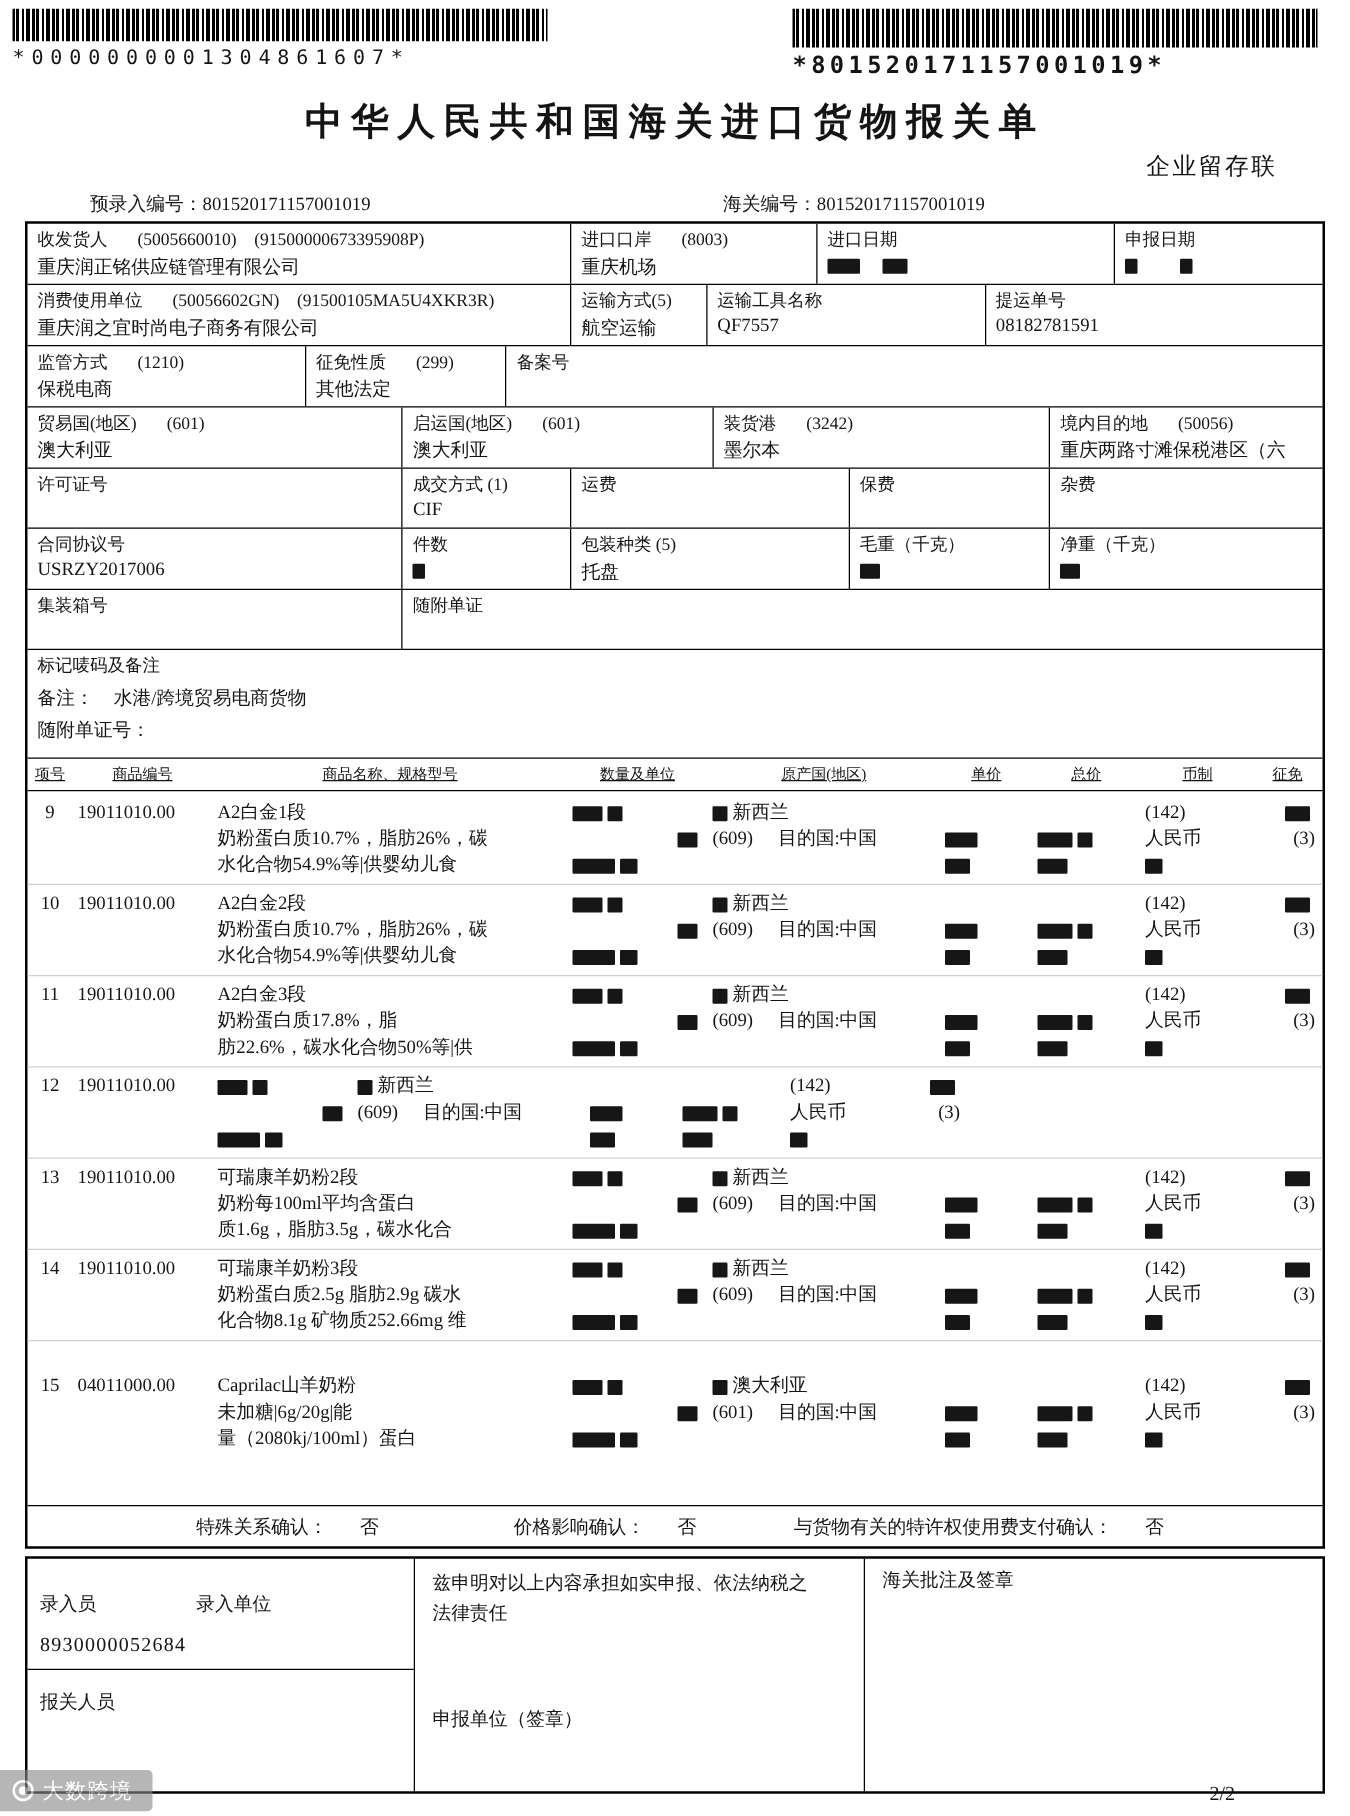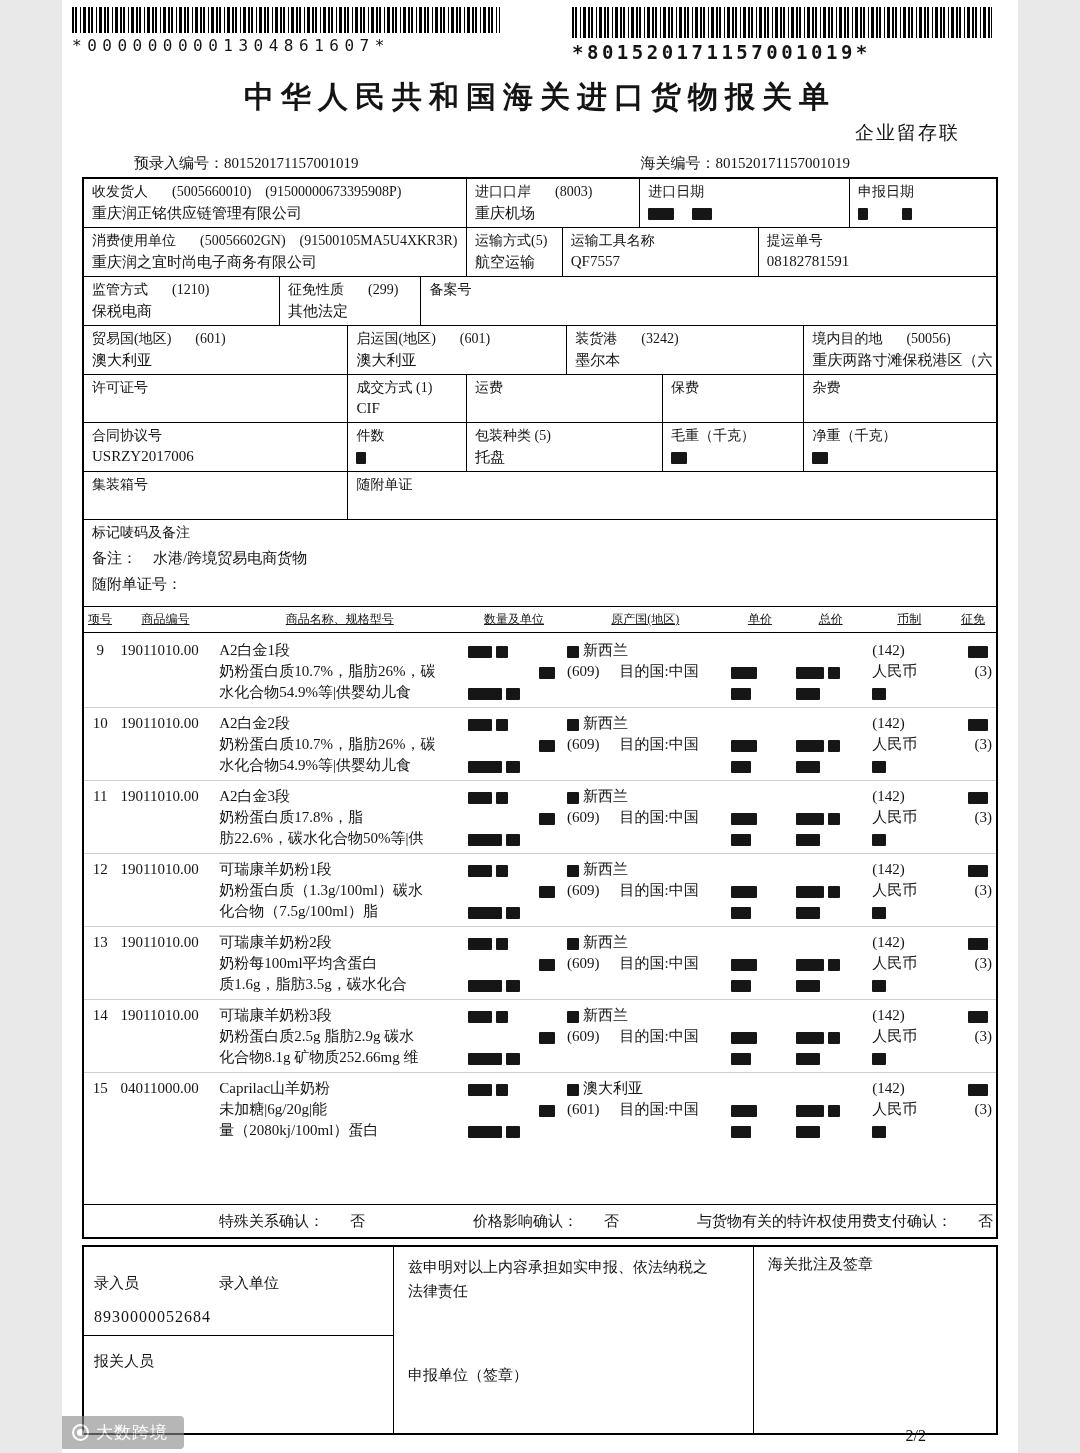--- a/index.html
+++ b/index.html
@@ -1,17 +1,17 @@
 <!DOCTYPE html>
 <html><head>
 <meta charset="utf-8">
 <style>
 *{box-sizing:border-box;margin:0;padding:0;}
 body{background:#e9e9e9;}
-.page{width:956px;height:1453px;margin:0 auto;background:#fff;position:relative;overflow:hidden;
+.page{width:1080px;height:1453px;margin:0 auto;background:#fff;position:relative;overflow:hidden;
       font-family:"Liberation Serif","DejaVu Serif",serif;color:#141414;}
 
 .topbar{display:flex;justify-content:space-between;align-items:flex-start;padding:7px 26px 0 10px;}
 .bc{display:flex;flex-direction:column;}
 .bc-bars{background:repeating-linear-gradient(90deg,#000 0 2px,#fff 2px 3px,#000 3px 5px,#fff 5px 8px,#000 8px 9px,#fff 9px 11px,#000 11px 14px,#fff 14px 16px);}
 .bc-left .bc-bars{width:428px;height:26px;}
 .bc-right .bc-bars{width:420px;height:31px;}
 .bc-text{font-family:"DejaVu Sans Mono","Liberation Mono",monospace;margin-top:3px;white-space:nowrap;}
 .bc-left .bc-text{font-size:16px;letter-spacing:5.5px;}
 .bc-right .bc-text{font-size:19px;font-weight:bold;letter-spacing:3.5px;}
@@ -33,21 +33,21 @@
 .cw-105{width:10.5%}.cw-215{width:21.5%}.cw-26{width:26%}
 .cw-155{width:15.5%}.cw-21{width:21%}.cw-29{width:29%}.cw-24{width:24%}
 .cw-13{width:13%}.cw-71{width:71%}.cw-100{width:100%}
 .marks{min-height:86px;}
 .marks .cv{margin-top:7px;}
 
 .ghead{height:26px;align-items:center;font-size:12px;text-decoration:underline;}
 .ghead .gc{text-align:center;padding:0 2px;}
 .gitems{display:block;height:572px;padding-top:2px;}
 .g-item{display:flex;border-bottom:1px solid #cfcfcf;padding:5px 0 4px;}
-.g-item:last-child{border-bottom:none;}
+.g-item:last-child{border-bottom:none;margin-top:21px;}
 .gc{padding:0 4px;}
 .gl{font-size:15px;line-height:21px;height:21px;white-space:nowrap;}
 .gc-no{width:36px;text-align:center;}
 .gc-code{width:112px;}
 .gc-name{width:284px;}
 .gc-qty{width:112px;}
 .gc-origin{width:186px;}
 .gc-price{width:74px;}
 .gc-total{width:86px;}
 .gc-cur{width:92px;}
@@ -384,25 +384,20 @@
     </div>
   </div>
 
   <div class="g-item">
     <div class="gc gc-no">
             <div class="gl">12</div>
           </div>
     <div class="gc gc-code">
             <div class="gl">19011010.00</div>
           </div>
-    <div class="gc gc-name">
-      <div class="gl">可瑞康羊奶粉1段</div>
-      <div class="gl">奶粉蛋白质（1.3g/100ml）碳水</div>
-      <div class="gl">化合物（7.5g/100ml）脂</div>
-    </div>
     <div class="gc gc-qty">
       <div class="gl"><span class="rd w24"></span><span class="rd w12"></span></div>
       <div class="gl ta-r"><span class="rd w16"></span></div>
       <div class="gl"><span class="rd w34"></span><span class="rd w14"></span></div>
     </div>
     <div class="gc gc-origin">
       <div class="gl"><span class="rd w12"></span><span>新西兰</span></div>
       <div class="gl"><span>(609)</span><span class="sp20">目的国:中国</span></div>
     </div>
     <div class="gc gc-price">

